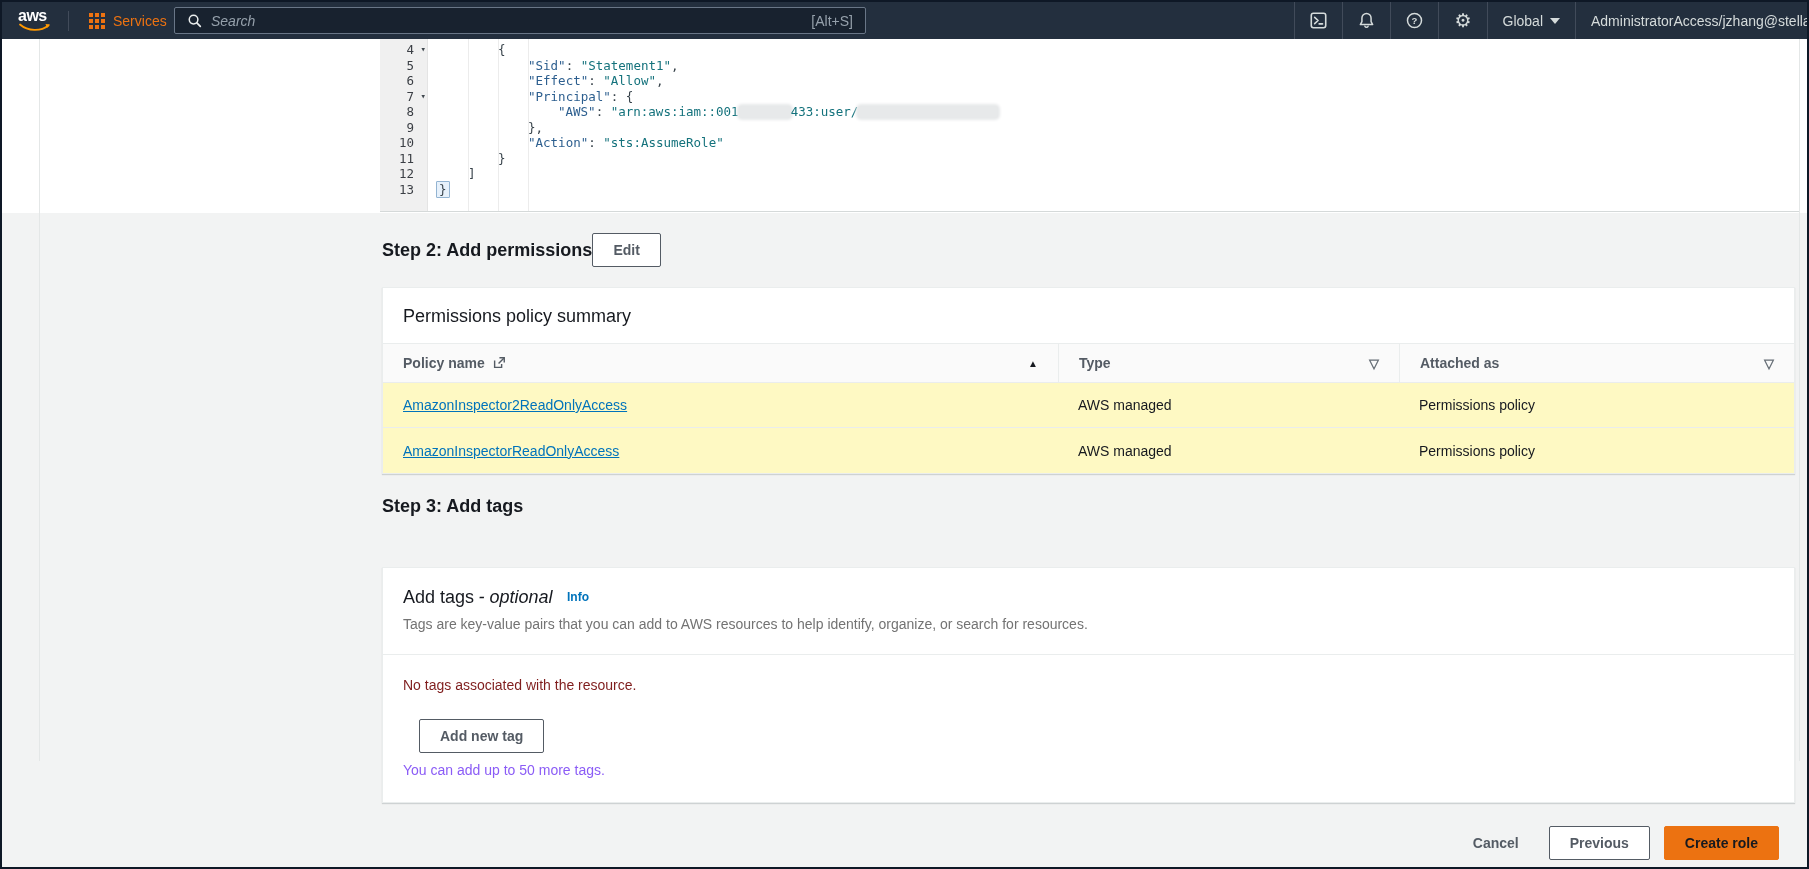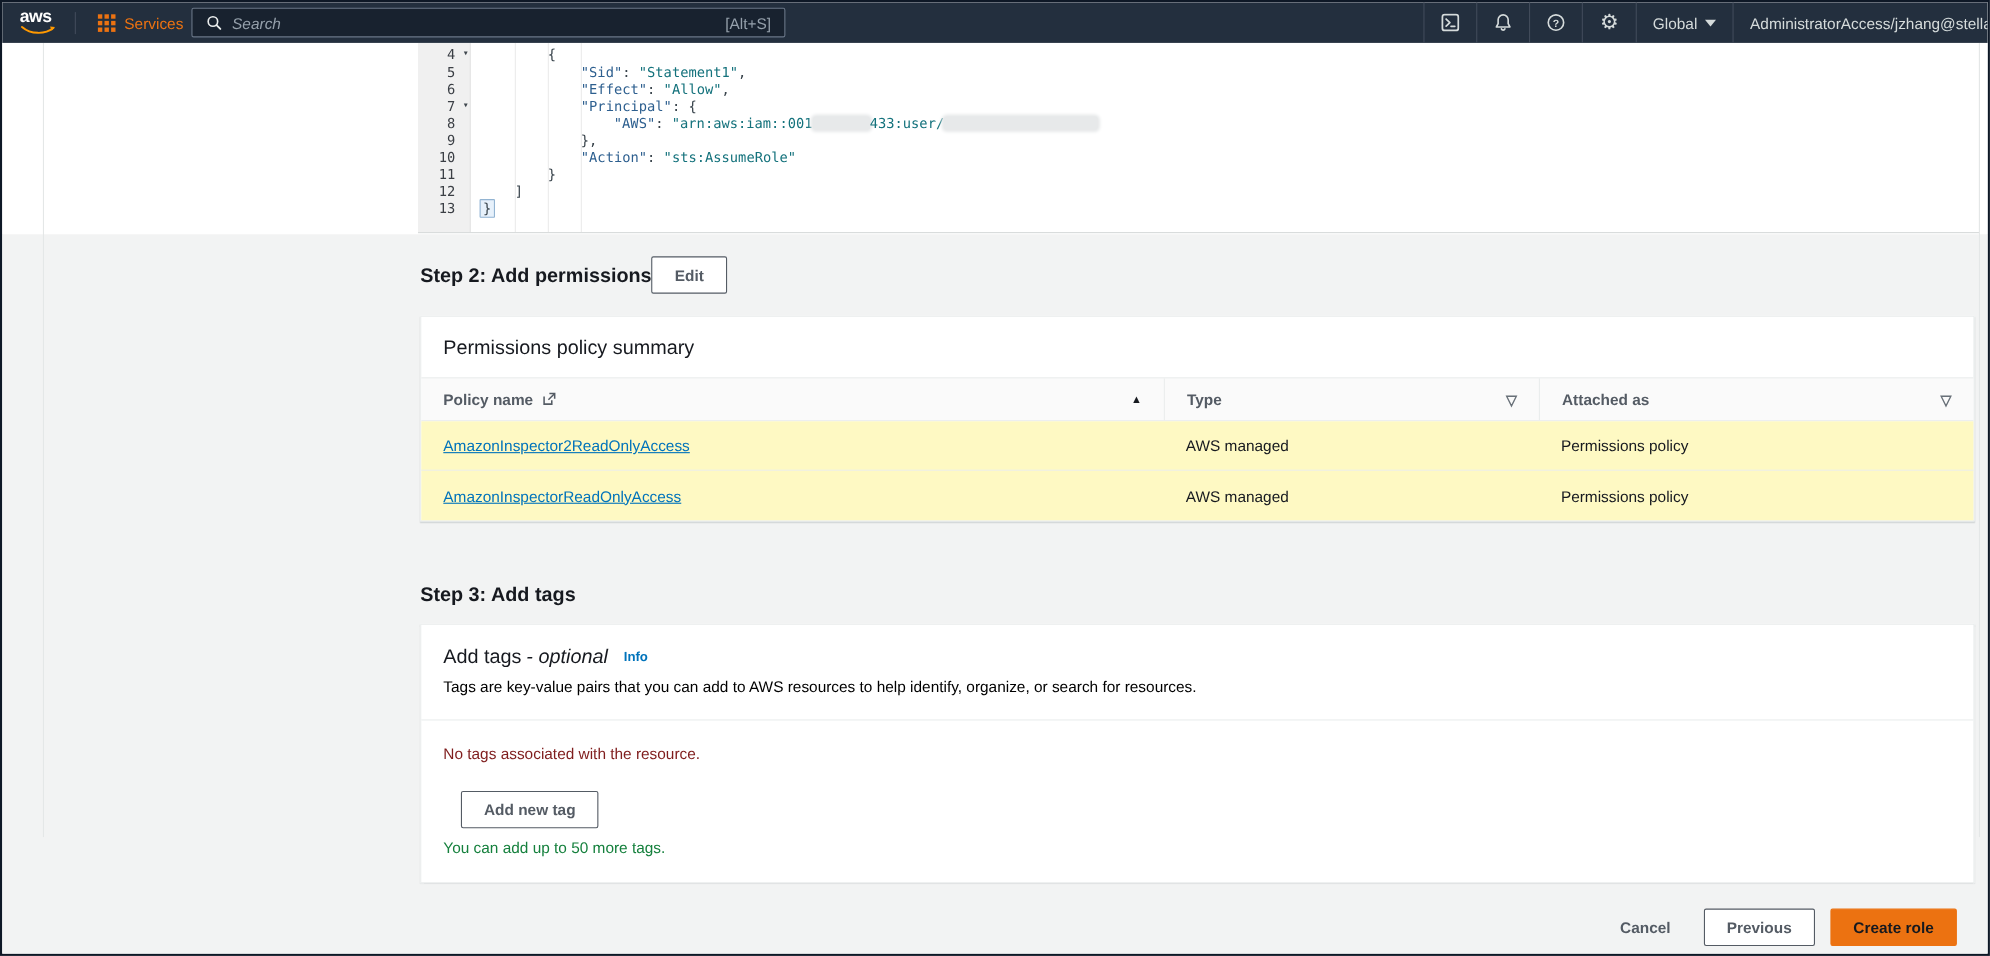--- a/index.html
+++ b/index.html
@@ -18,21 +18,21 @@
   .aws-logo { position:relative; margin-left:16px; width:36px; height:26px; cursor:pointer; }
   .aws-logo .aws-word { color:#ffffff; font-weight:700; font-size:16px; letter-spacing:-0.5px; line-height:16px; }
   .aws-logo svg { position:absolute; left:1px; top:15px; }
   .nav-divider { width:1px; height:20px; background:#414b5a; margin:0 14px; }
   .services-btn { display:flex; align-items:center; gap:8px; cursor:pointer; padding:0 6px; height:100%; }
   .grid-icon { display:grid; grid-template-columns:repeat(3,4px); grid-auto-rows:4px; gap:2px; }
   .grid-icon i { background:#ec7211; display:block; }
   .services-label { color:#ec7211; font-size:14px; }
 
   .searchbox {
-    position:absolute; left:172px; top:5px; width:540px; height:27px;
+    position:absolute; left:172px; top:5px; width:692px; height:27px;
     background:#18222f; border:1px solid #697687; border-radius:2px;
     display:flex; align-items:center; padding:0 12px; gap:9px;
   }
   .searchbox input {
     flex:1; background:transparent; border:none; outline:none;
     color:#eaeded; font-size:14px; font-family:inherit;
   }
   .searchbox input::placeholder { color:#95a0ab; font-style:italic; }
   .search-shortcut { color:#95a0ab; font-size:14px; }
 
@@ -109,25 +109,25 @@
 
   .tbl-row { display:flex; height:45px; border-bottom:1px solid #eaeded; background:#fef9c3; }
   .tbl-row:last-child { border-bottom:none; }
   .tbl-cell { display:flex; align-items:center; padding:0 20px; font-size:14px; color:#16191f; }
   .policy-link { color:#0073bb; text-decoration:underline; cursor:pointer; }
 
   .card2 { top:565px; }
   .card2-head { padding:19px 20px 22px 20px; border-bottom:1px solid #eaeded; }
   .title-suffix { font-style:italic; }
   .info-link { font-size:12px; font-weight:700; color:#0073bb; margin-left:10px; cursor:pointer; vertical-align:2px; }
-  .card2-desc { margin-top:8px; font-size:14px; color:#000000; }
+  .card2-desc { margin-top:8px; font-size:14px; color:#737373; }
   .card2-body { padding:22px 20px 24px 20px; }
   .no-tags { font-size:14px; color:#7f1d1d; }
   .add-tag-btn { margin-top:26px;margin-left:16px; }
-  .limit-text { margin-top:9px; font-size:14px; color:#15803d; }
+  .limit-text { margin-top:9px; font-size:14px; color:#8b5cf6; }
 
   
   .footer-actions { position:absolute; top:824px; right:28px; display:flex; align-items:center; gap:14px; }
   .footer-actions .btn-link { margin-right:16px; }
 
   svg { display:block; }
 </style>
 </head>
 <body>
 
@@ -297,21 +297,21 @@
         <div class="tbl-row">
           <div class="tbl-cell col1">
             <span class="policy-link">AmazonInspectorReadOnlyAccess</span>
           </div>
           <div class="tbl-cell col2">AWS managed</div>
           <div class="tbl-cell col3">Permissions policy</div>
         </div>
       </div>
   </div>
 
-  <div class="step-row" style="top:528px">
+  <div class="step-row" style="top:494px">
     <div class="step-title">Step 3: Add tags</div>
   </div>
 
   <div class="card card2">
     <div class="card2-head">
       <span class="card-title">Add tags</span>
       <span class="card-title title-suffix">- optional</span>
       <span class="info-link">Info</span>
       <div class="card2-desc">Tags are key-value pairs that you can add to AWS resources to help identify, organize, or search for resources.</div>
     </div>

